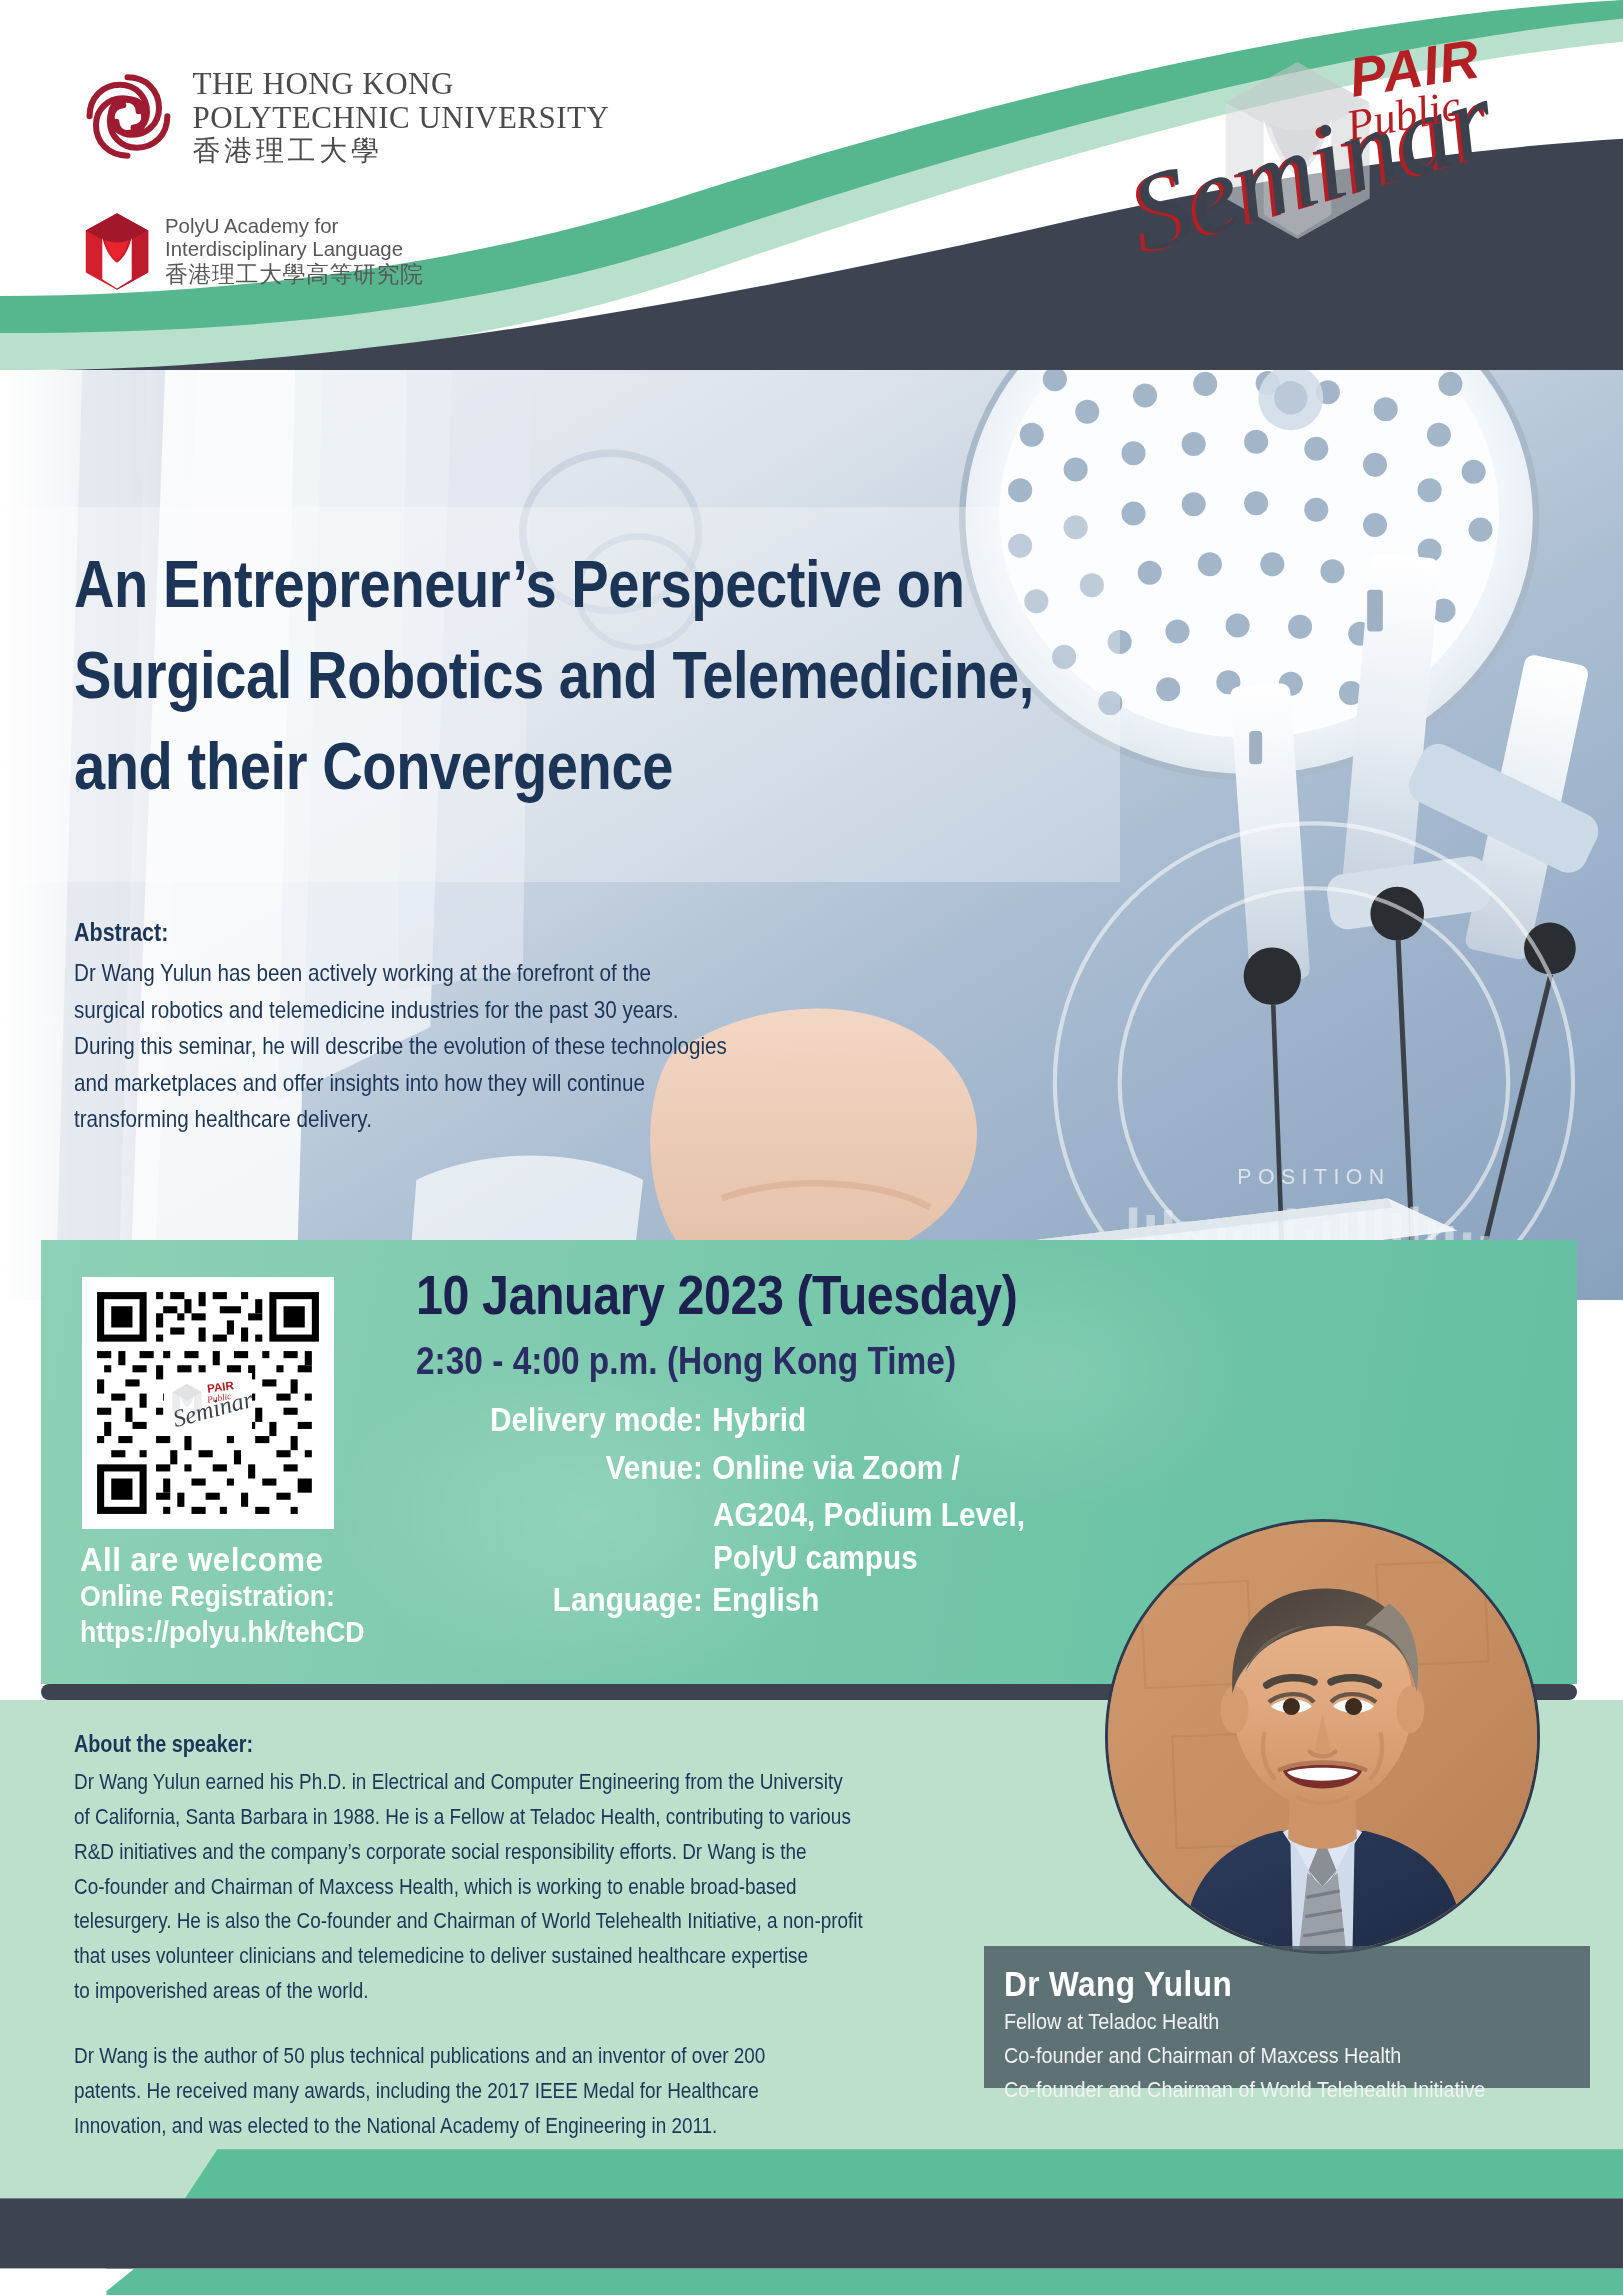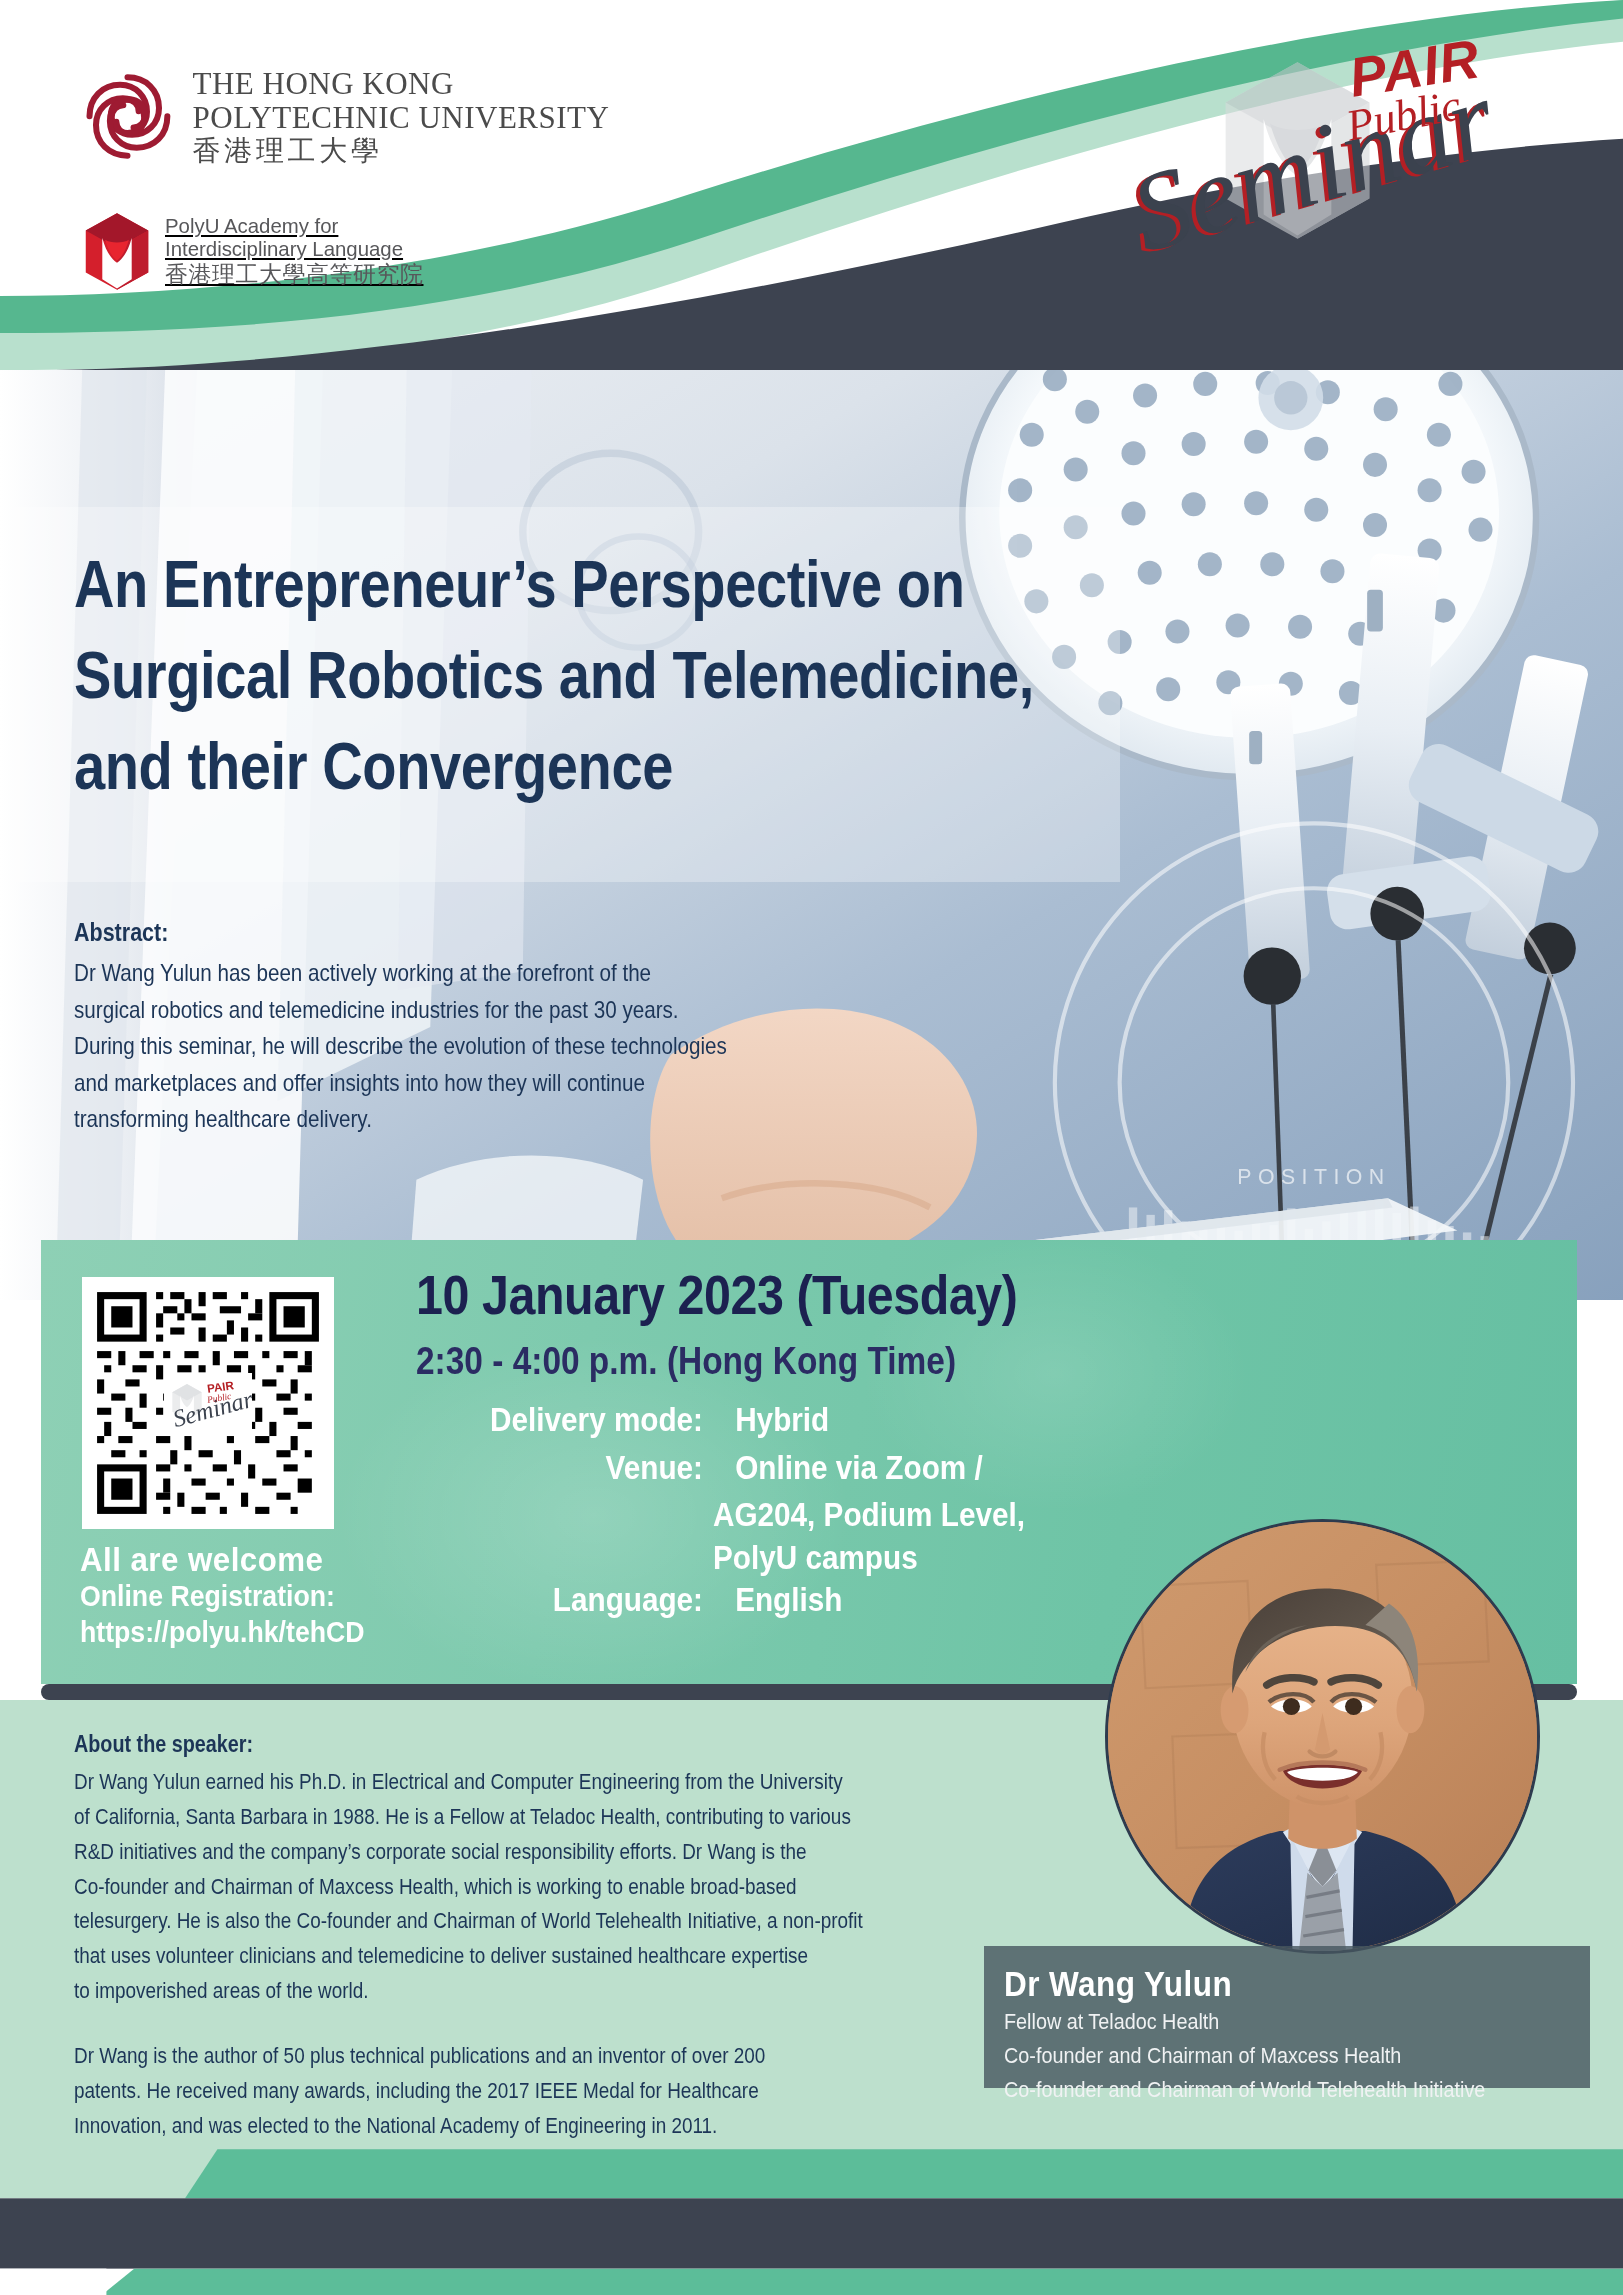--- a/index.html
+++ b/index.html
@@ -27,21 +27,21 @@
   .polyu-en1, .polyu-en2 {
     font-family:"Liberation Serif", serif; color:#4b4b4b;
     letter-spacing:0.5px; white-space:nowrap;
   }
   .polyu-en1 { font-size:31px; }
   .polyu-en2 { font-size:31px; margin-top:2.8px; }
   .polyu-zh { font-family:Liberation Sans, sans-serif; color:#4b4b4b;
     font-size:28px; letter-spacing:3.7px; margin-top:4.6px; }
 
   .logo-pair { position:absolute; left:83px; top:211px; z-index:20;
-     display:flex; align-items:center; gap:14px;text-decoration:underline; }
+     display:flex; align-items:center; gap:14px; }
   .pair-cube { width:68px; height:81px; flex:0 0 auto; }
   .pair-text { line-height:1.12; font-family:"Liberation Sans", sans-serif;
      color:#57575a; }
   .pair-t1, .pair-t2 { font-size:20.4px; white-space:nowrap; }
   .pair-zh { font-family:"DejaVu Sans", sans-serif; font-size:23px;
      letter-spacing:0.5px; margin-top:1.9px; white-space:nowrap; }
 
   
   .seminar-lockup { position:absolute; left:1101px; top:9.3px;
      width:518px; height:222px; z-index:22; }
@@ -149,21 +149,21 @@
     transform:scaleX(0.88); transform-origin:left center;
     white-space:nowrap;
   }
   .ev-time {
     font-family:"Liberation Sans", sans-serif; font-weight:bold;
     font-size:38px; color:#2b2c63; margin-top:13px;
     transform:scaleX(0.88); transform-origin:left center;
     white-space:nowrap;
   }
   .ev-rows { margin-top:15.7px; }
-  .ev-row { display:flex; align-items:flex-start; margin-bottom:5.6px;gap:23px; }
+  .ev-row { display:flex; align-items:flex-start; margin-bottom:5.6px; }
   .ev-label {
     flex:0 0 auto; width:287px; text-align:right;
     font-family:"Liberation Sans", sans-serif; font-weight:bold;
     font-size:33px; color:#ffffff; line-height:1.28;
     transform:scaleX(0.9); transform-origin:right center;
     white-space:nowrap;
   }
   .ev-val {
     padding-left:10.2px;
     font-family:"Liberation Sans", sans-serif; font-weight:bold;

